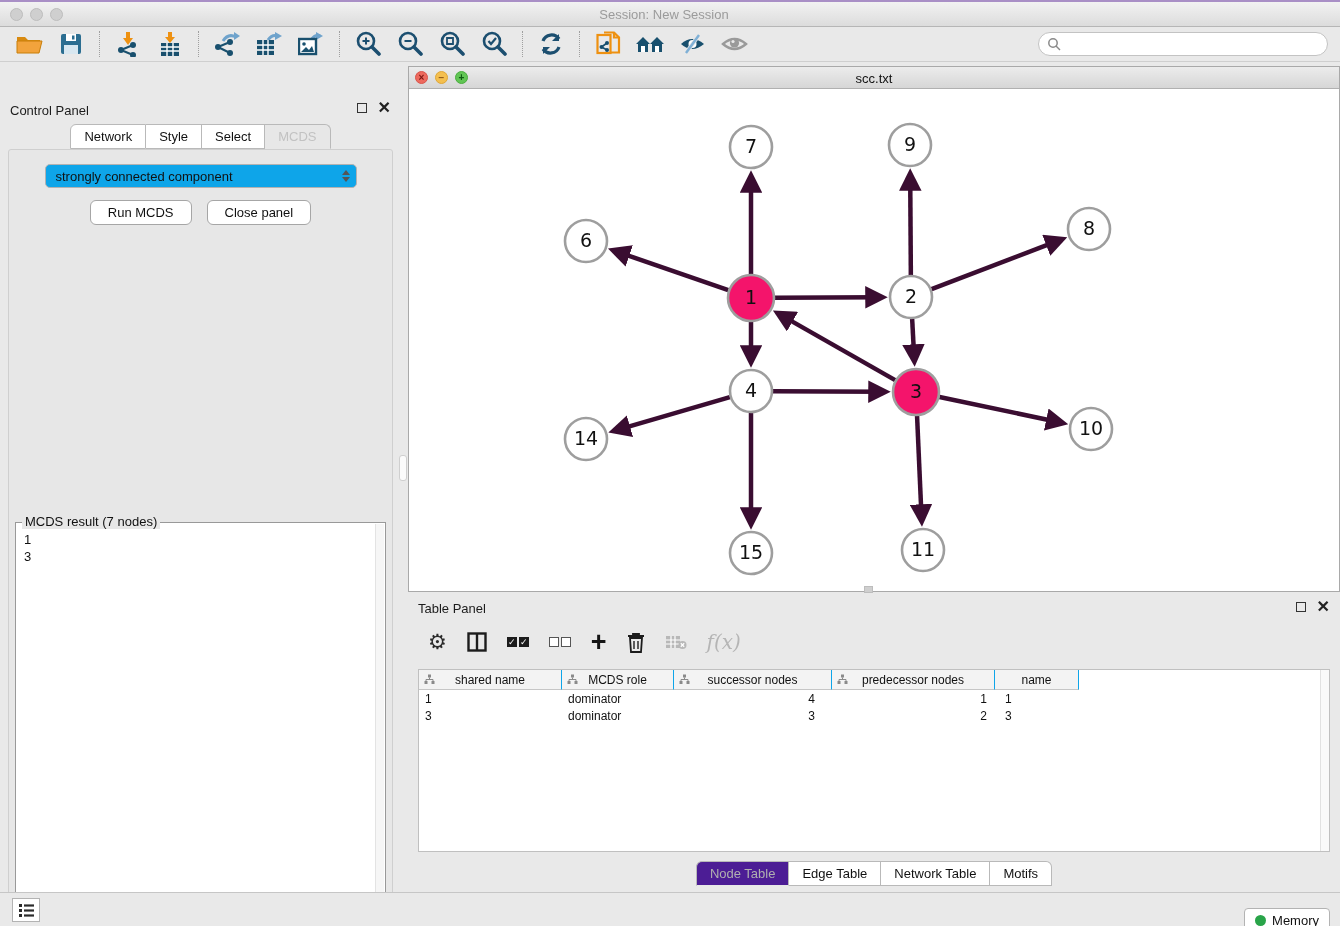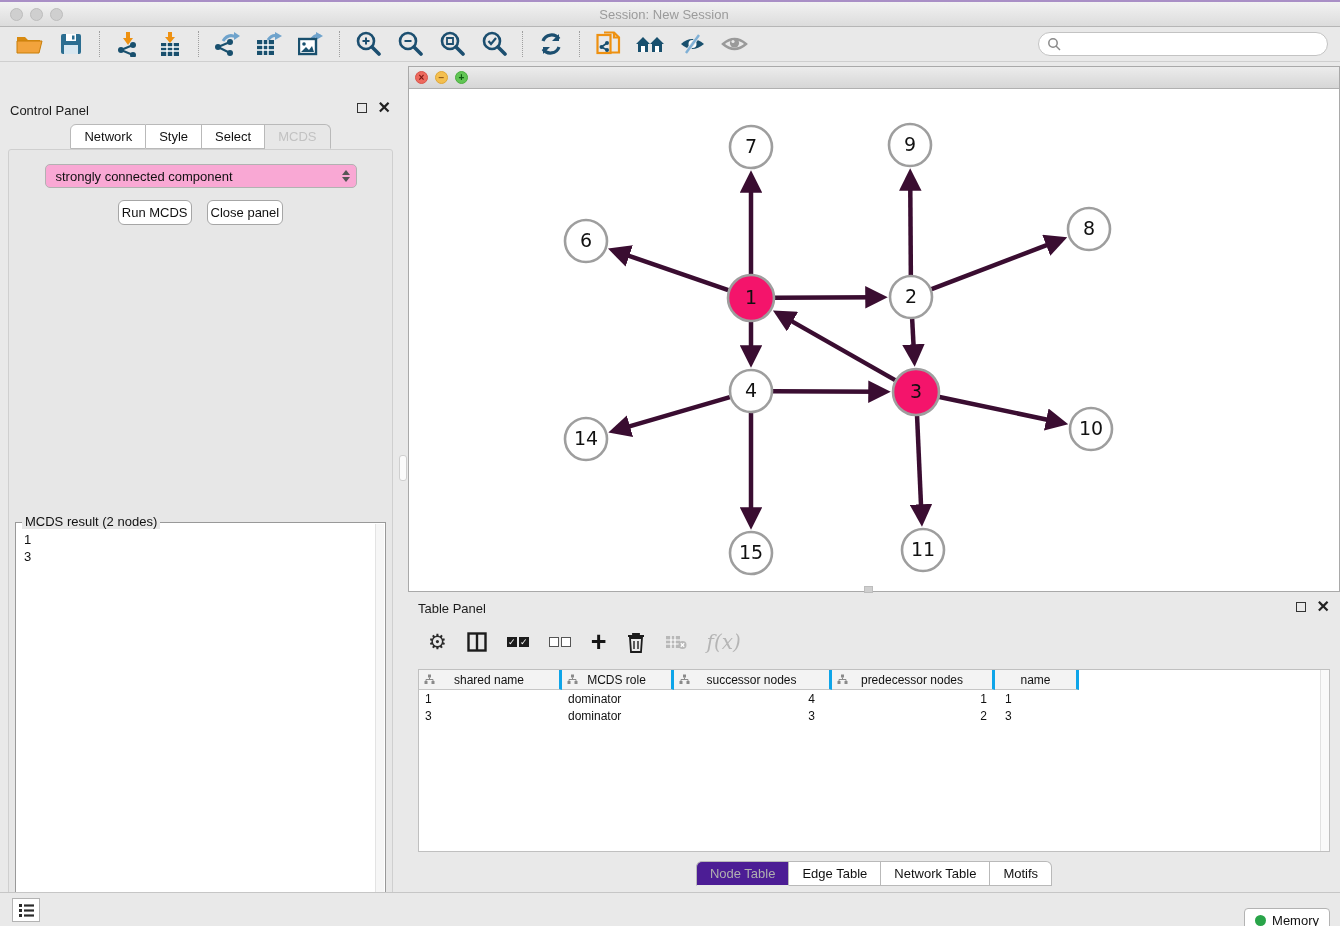--- a/index.html
+++ b/index.html
@@ -52,32 +52,32 @@
   }
   .tab:first-child{ border-left-width:1px; border-radius:6px 0 0 0;}
   .tab:last-child{ border-radius:0 6px 0 0;}
   .tab.sel-disabled{ background:#e7e7e7; color:#c2c2c2; border-bottom-color:#e7e7e7;}
   .cp-body{
     position:absolute; left:8px; right:8px; top:53px; bottom:8px;
     background:#e7e7e7; border:1px solid #cfcfcf; border-radius:3px;
   }
   .opt-label{ text-align:center; font-size:13px; color:#111; margin-top:25px;}
   .combo{
-    margin:14px auto 0; width:312px; height:24px; background:#f9a8d4;
+    margin:14px auto 0; width:312px; height:24px; background:#0ea5e9;
     border:1px solid #b2b2b2; border-radius:5px;
     display:flex; align-items:center; padding:0 6px 0 10px; font-size:13px; color:#111;gap:40px;
   }
   .combo-stepper{ margin-left:auto; display:flex; flex-direction:column; gap:2px; align-items:center;}
   .combo-stepper i{ width:0; height:0; border-left:4px solid transparent; border-right:4px solid transparent; display:block;}
   .combo-stepper i.up{ border-bottom:5px solid #555;}
   .combo-stepper i.dn{ border-top:5px solid #555;}
   .btnrow{ display:flex; justify-content:center; gap:15px; margin-top:12px;}
   .pushbtn{
     background:#fff; border:1px solid #a6a6a6; border-radius:6px;
-    font-size:13px; color:#111; padding:4px 3px; cursor:pointer;
+    font-size:13px; color:#111; padding:4px 17px; cursor:pointer;
     font-family:"Liberation Sans",sans-serif;
   }
   .result-group{
     position:absolute; left:6px; right:6px; top:372px; bottom:6px;
     background:#fff; border:1px solid #999;
   }
   .result-legend{
     position:absolute; top:-9px; left:6px; background:#e7e7e7; padding:0 3px;
     font-size:13px; color:#111;
   }
@@ -117,21 +117,21 @@
   .fx-glyph{ font-family:"DejaVu Serif",serif; font-style:italic; font-size:20px; color:#b5b5b5;}
   .chkpair{ display:flex; gap:2px;}
   .chk{ width:10px; height:10px; background:#1c1c1c; color:#fff; font-size:9px; line-height:10px; text-align:center;}
   .unchk{ width:10px; height:10px; background:#fff; border:1.5px solid #555;}
   .tablebox{
     position:absolute; left:10px; right:10px; top:74px; bottom:40px;
     background:#fff; border:1px solid #c0c0c0; overflow:hidden;
   }
   .thead{ display:flex; height:20px; }
   .th{
-    background:#f3f3f3; border-right:3px solid #0ea5e9; border-bottom:1px solid #c6c6c6;
+    background:#f3f3f3; border-right:1px solid #0ea5e9; border-bottom:1px solid #c6c6c6;
     position:relative; display:flex; align-items:center; justify-content:center;
     font-size:12px; color:#111;
   }
   .th .colicon{ position:absolute; left:5px; top:4px;}
   .tr{ display:flex; height:17px; font-size:12px; color:#111;}
   .td{ overflow:hidden; white-space:nowrap; padding-top:2px;}
   .td.al{ text-align:left;}
   .td.ar{ text-align:right;}
   .tscroll{ position:absolute; right:0; top:0; bottom:0; width:9px;
     background:#fafafa; border-left:1px solid #e2e2e2;}
@@ -324,35 +324,36 @@
       <span class="combo-stepper">
           <i class="up"></i>
           <i class="dn"></i>
         </span>
     </div>
     <div class="btnrow">
       <button class="pushbtn">Run MCDS</button>
       <button class="pushbtn">Close panel</button>
     </div>
     <div class="result-group">
-      <span class="result-legend">MCDS result (2 nodes)</span>
+      <span class="result-legend">MCDS result (7 nodes)</span>
       <div class="result-text" id="result-text">1
 3</div>
       <div class="result-scroll"></div>
     </div>
   </div>
 </div>
 
 <div class="netwin">
   <div class="netwin-titlebar">
     <div class="traffic">
       <span class="red">×</span>
       <span class="yellow">−</span>
       <span class="green">+</span>
     </div>
+    <div class="netwin-title">scc.txt</div>
   </div>
   <div class="canvas">
     <svg id="graph-svg" width="930" height="502" viewBox="0 0 930 502">
       <defs>
         <marker id="arrow" viewBox="0 0 10 10" refX="7" refY="5" markerWidth="5" markerHeight="5" orient="auto">
           <path id="arrow-shape" d="M0 0 L10 5 L0 10 z" fill="#3a0d31"></path>
         </marker>
       </defs>
       <g id="edges-layer">
           <line x1="342" y1="185" x2="342" y2="88" stroke="#3a0d31" stroke-width="4.5" marker-end="url(#arrow)"></line>

